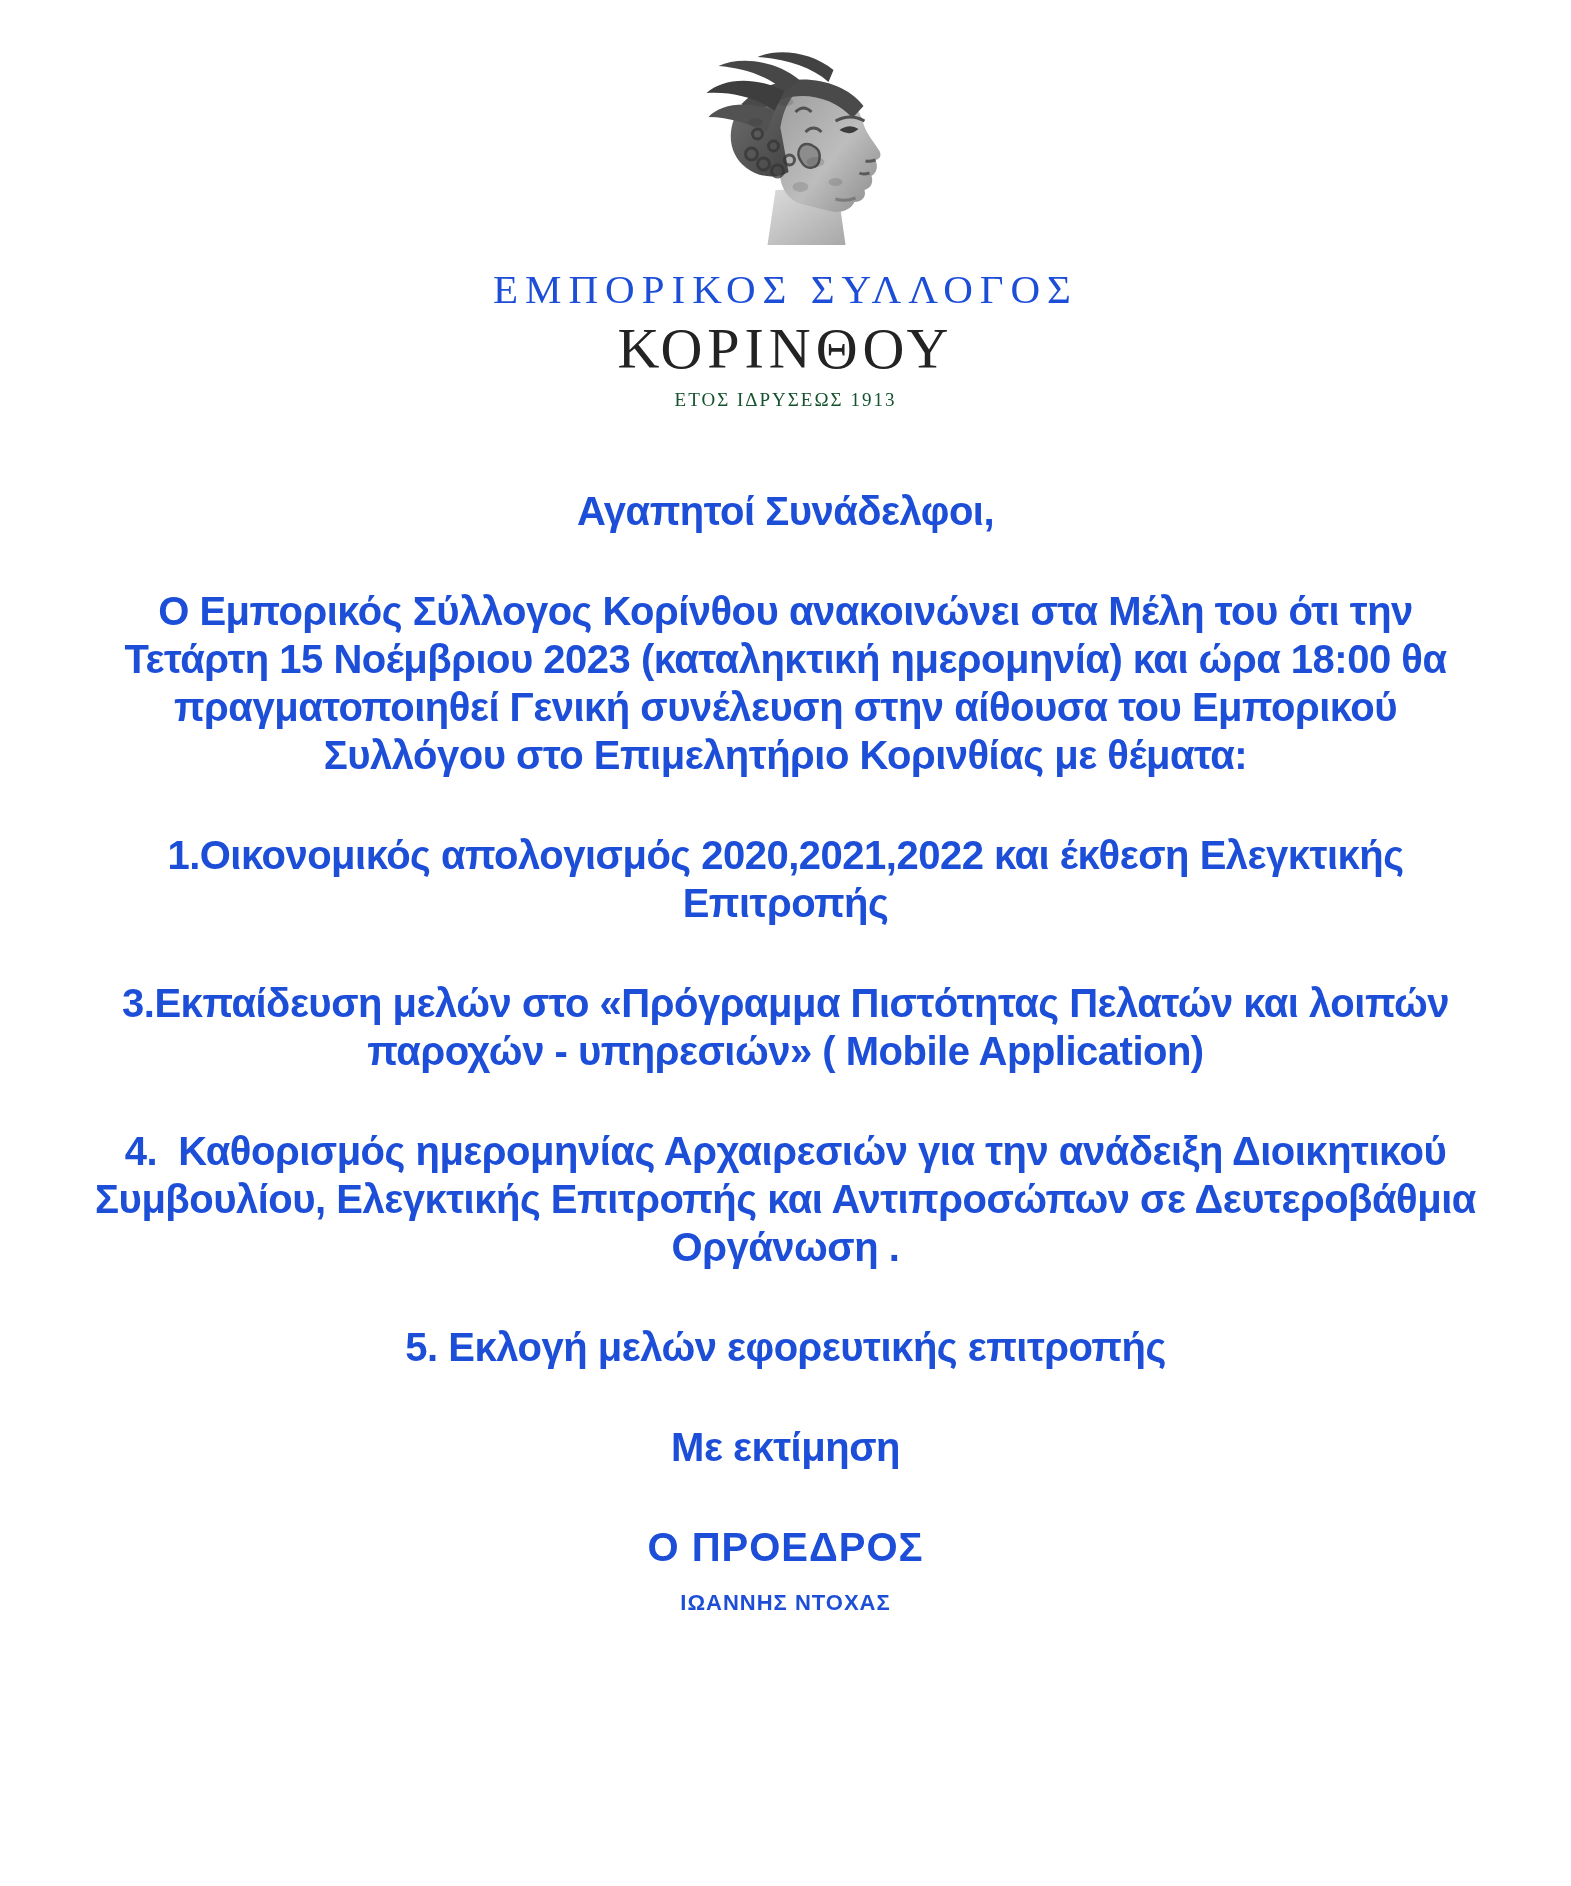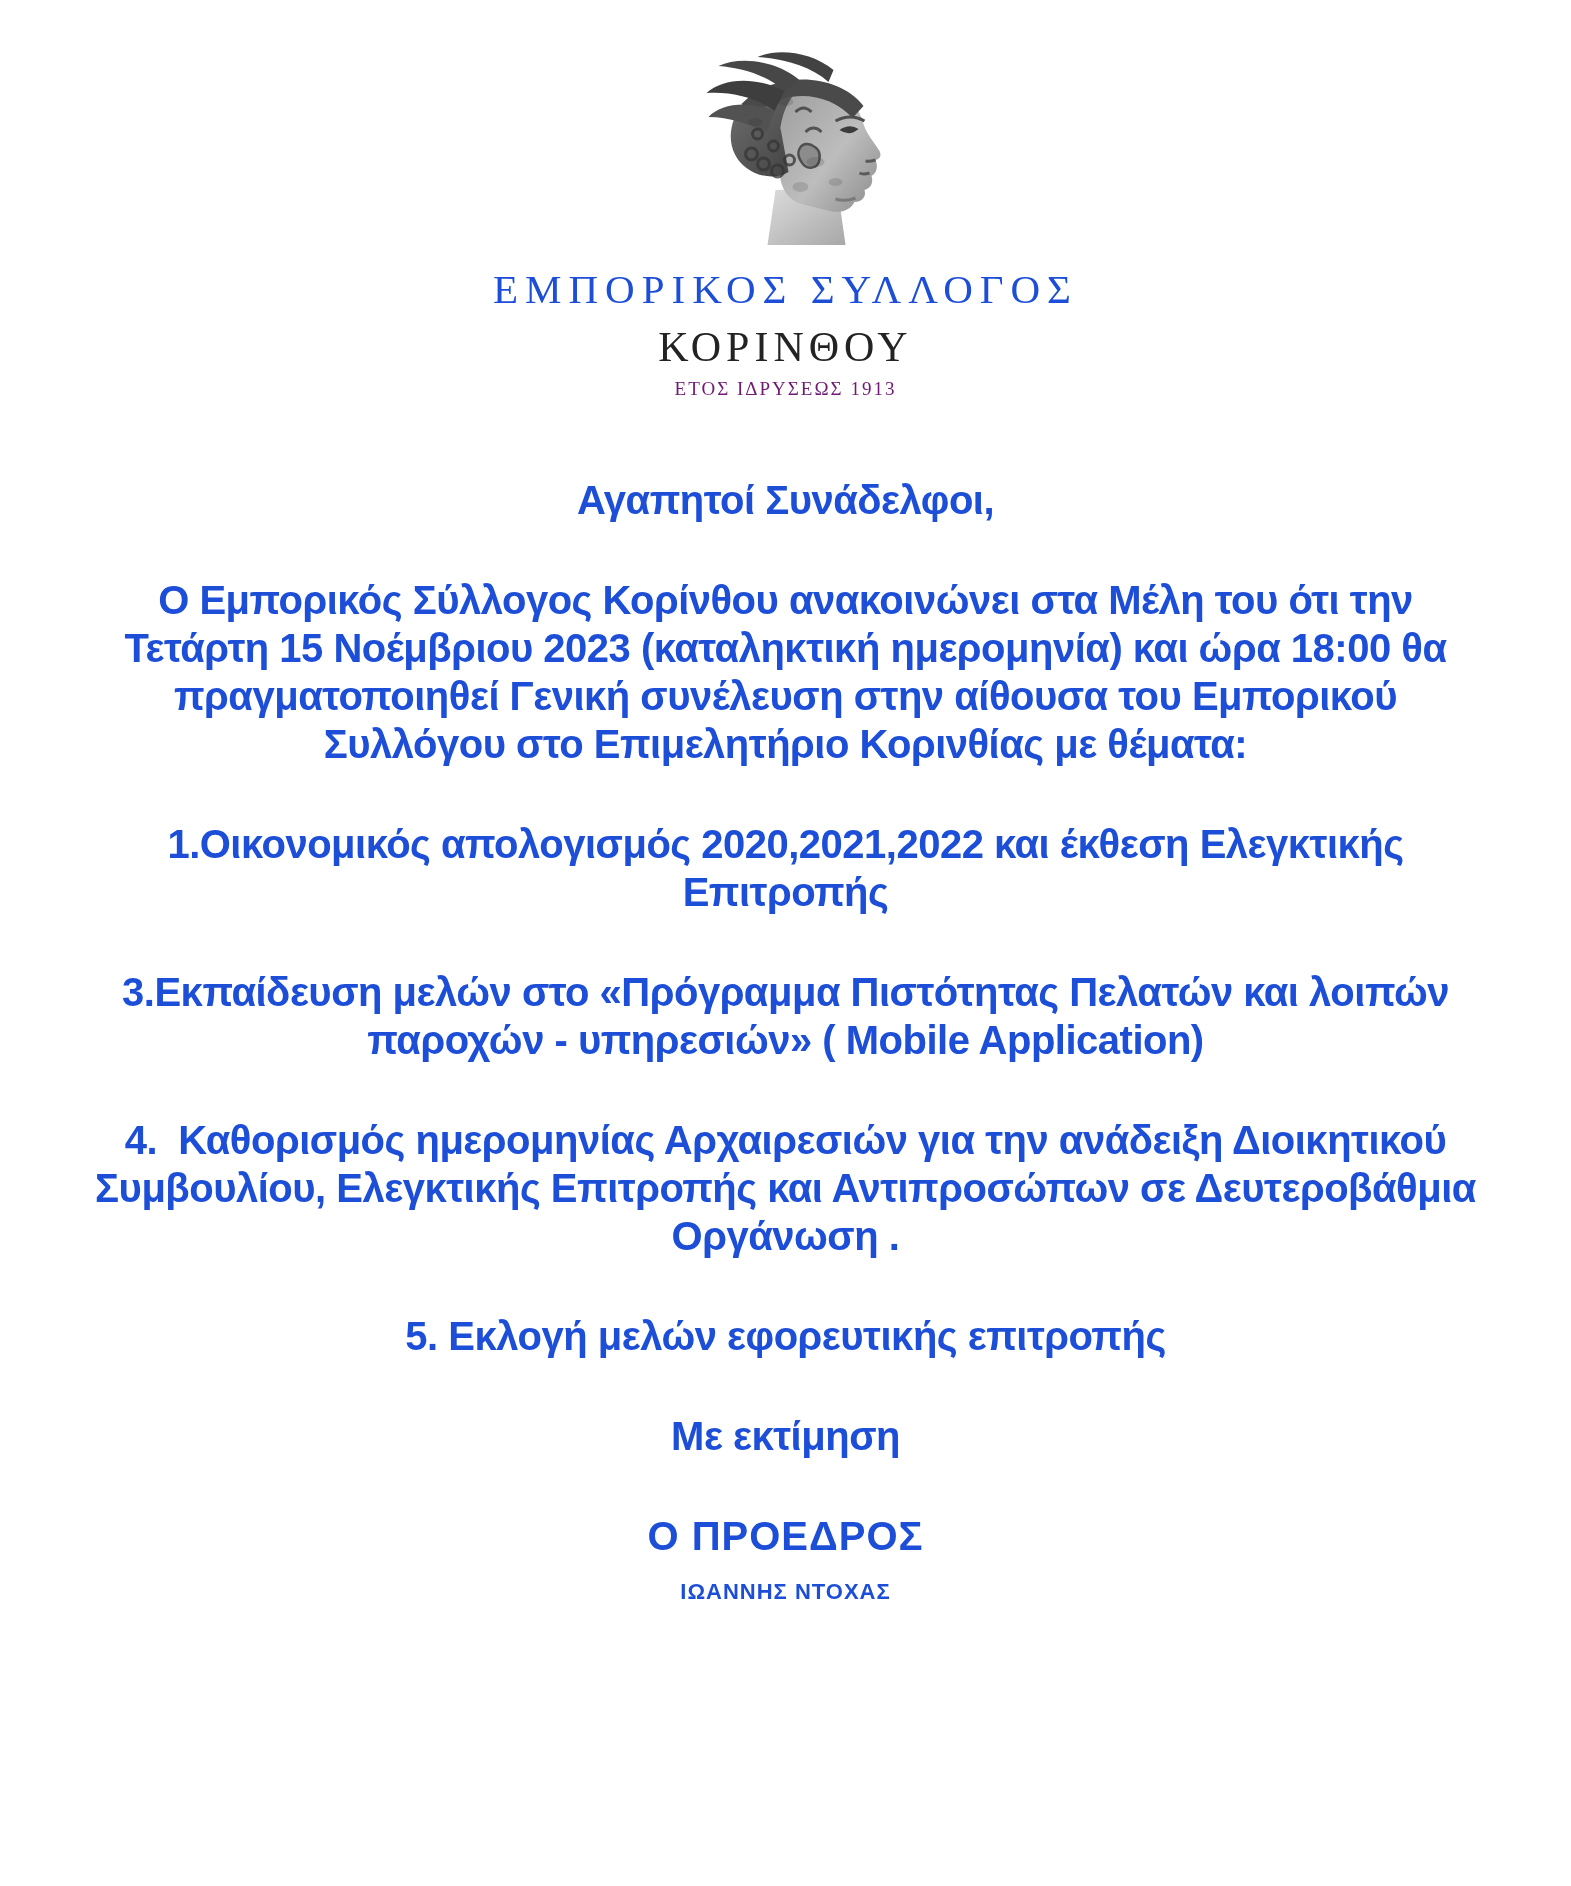--- a/index.html
+++ b/index.html
@@ -30,31 +30,31 @@
   .org-name {
     font-family: "Liberation Serif", serif;
     font-size: 41px;
     letter-spacing: 7px;
     color: #1d4ed8;
     margin-top: 14px;
     white-space: nowrap;
   }
   .org-city {
     font-family: "Liberation Serif", serif;
-    font-size: 42px;
+    font-size: 58px;
     letter-spacing: 5px;
     color: #232323;
-    margin-top: 10px;
+    margin-top: 2px;
     white-space: nowrap;
   }
   .org-founded {
     font-family: "Liberation Serif", serif;
     font-size: 19px;
     letter-spacing: 2px;
-    color: #701a75;
+    color: #14532d;
     margin-top: 7px;
     white-space: nowrap;
   }
   
   .letter {
     width: 1545px;
     margin: 0 auto;
     text-align: center;
     font-weight: bold;
     font-size: 40px;

